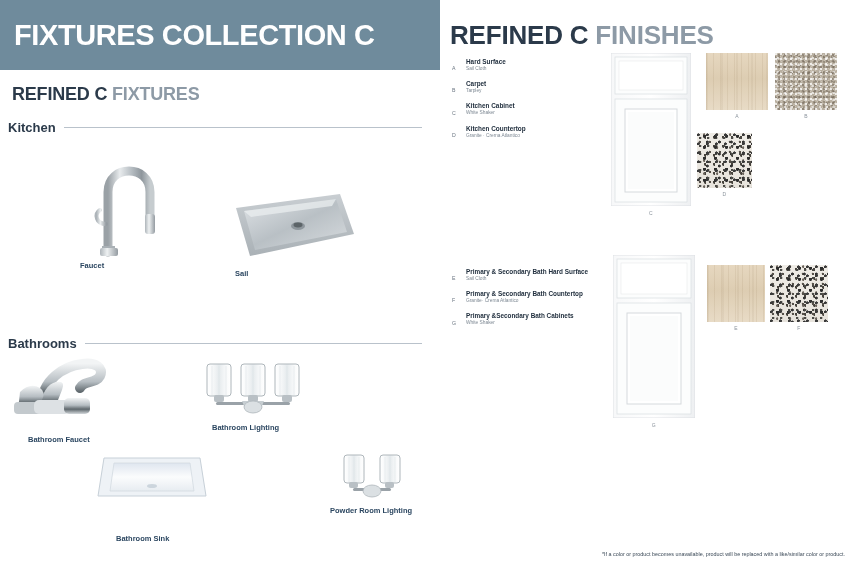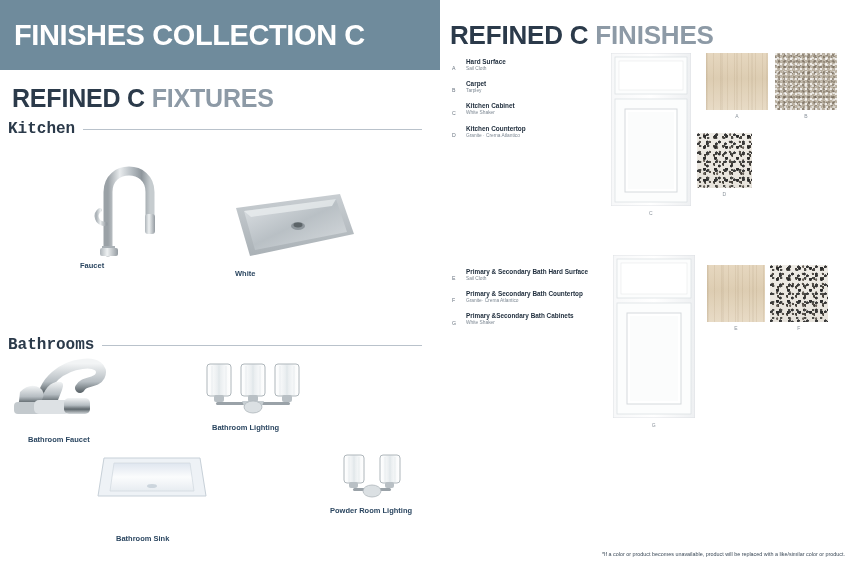--- a/index.html
+++ b/index.html
@@ -17,32 +17,31 @@
     background:#6f8b9c;
     display:flex; align-items:center;
   }
   .hero-title {
     color:#ffffff; font-size:29px; font-weight:700; letter-spacing:-0.4px;
     padding-left:14px; white-space:nowrap;
   }
 
   .left-section-title {
     position:absolute; left:12px; top:84px;
-    font-size:25px; font-weight:700; letter-spacing:-0.2px; white-space:nowrap;
+    font-size:18px; font-weight:700; letter-spacing:-0.2px; white-space:nowrap;
   }
   .t-dark { color:#2b3a4a; }
   .t-grey { color:#8d9aa6; font-weight:600; }
 
   .group-head {
     position:absolute; display:flex; align-items:center; width:414px;
   }
   .group-head .gh-label {
-    font-size:16px; font-weight:700; color:#2b3a4a; white-space:nowrap;
+    font-size:13px; font-weight:700; color:#2b3a4a; white-space:nowrap;
     padding-right:8px;
-    font-family:Liberation Mono, monospace;
   }
   .group-head .gh-rule {
     flex:1; height:1px; background:#b9c2cb;
   }
   #gh-kitchen { left:8px; top:120px; }
   #gh-bath    { left:8px; top:336px; }
 
   .fx-label {
     position:absolute; font-size:7.5px; font-weight:700; color:#2b4660;
     white-space:nowrap; text-align:left;
@@ -107,21 +106,21 @@
       linear-gradient(180deg,#efece6 0%,#e7e3dc 100%);
     background-size: 9px 9px, 11px 11px, 8px 8px, 12px 12px, 10px 10px, 13px 13px, 9px 9px, 100% 100%;
   }
 </style>
 </head>
 <body>
 
 <div class="page">
 
   <div class="hero-band">
-    <div class="hero-title">FINISHES COLLECTION C</div>
+    <div class="hero-title">FIXTURES COLLECTION C</div>
   </div>
 
   <div class="left-section-title">
     <span class="t-dark">REFINED C</span>
     <span class="t-grey">FIXTURES</span>
   </div>
 
   <div class="group-head" id="gh-kitchen">
     <span class="gh-label">Kitchen</span>
     <span class="gh-rule"></span>
@@ -163,21 +162,21 @@
         <stop offset="1" stop-color="#d8dcdf"></stop>
       </linearGradient>
     </defs>
     <path d="M8 16 L112 2 L126 42 L22 64 Z" fill="url(#sinkOuter)"></path>
     <path d="M16 19 L108 7 L119 40 L27 58 Z" fill="url(#sinkInner)"></path>
     <path d="M16 19 L108 7 L104 14 L23 25 Z" fill="#e9edef" opacity=".75"></path>
     <ellipse cx="70" cy="34" rx="7" ry="4" fill="#8e969c"></ellipse>
     <ellipse cx="70" cy="33" rx="4.5" ry="2.4" fill="#5c6468"></ellipse>
   </svg>
 
-  <div class="fx-label" style="left:235px; top:269px; width:56px;">White</div>
+  <div class="fx-label" style="left:235px; top:269px; width:56px;">Sail</div>
 
   <div class="group-head" id="gh-bath">
     <span class="gh-label">Bathrooms</span>
     <span class="gh-rule"></span>
   </div>
 
   <svg class="fig" style="left:8px; top:358px;" width="108" height="62" viewBox="0 0 108 62">
     <defs>
       <linearGradient id="bchrome" x1="0" y1="0" x2="0" y2="1">
         <stop offset="0" stop-color="#f2f4f5"></stop>

